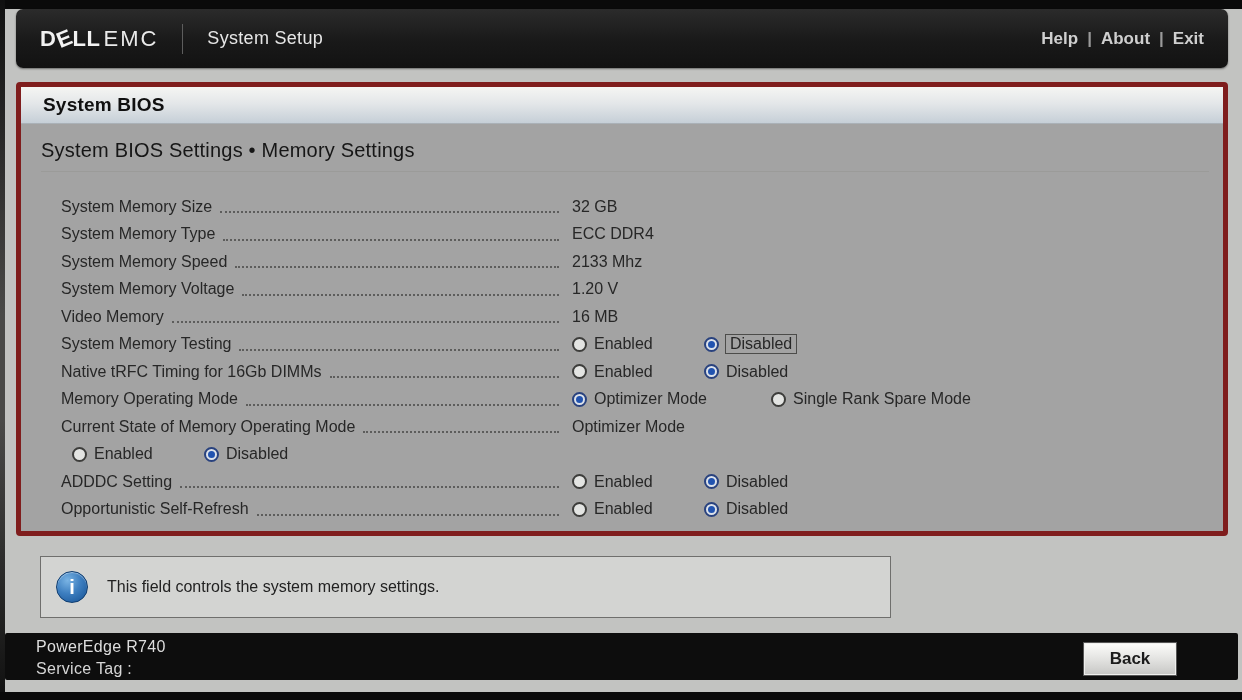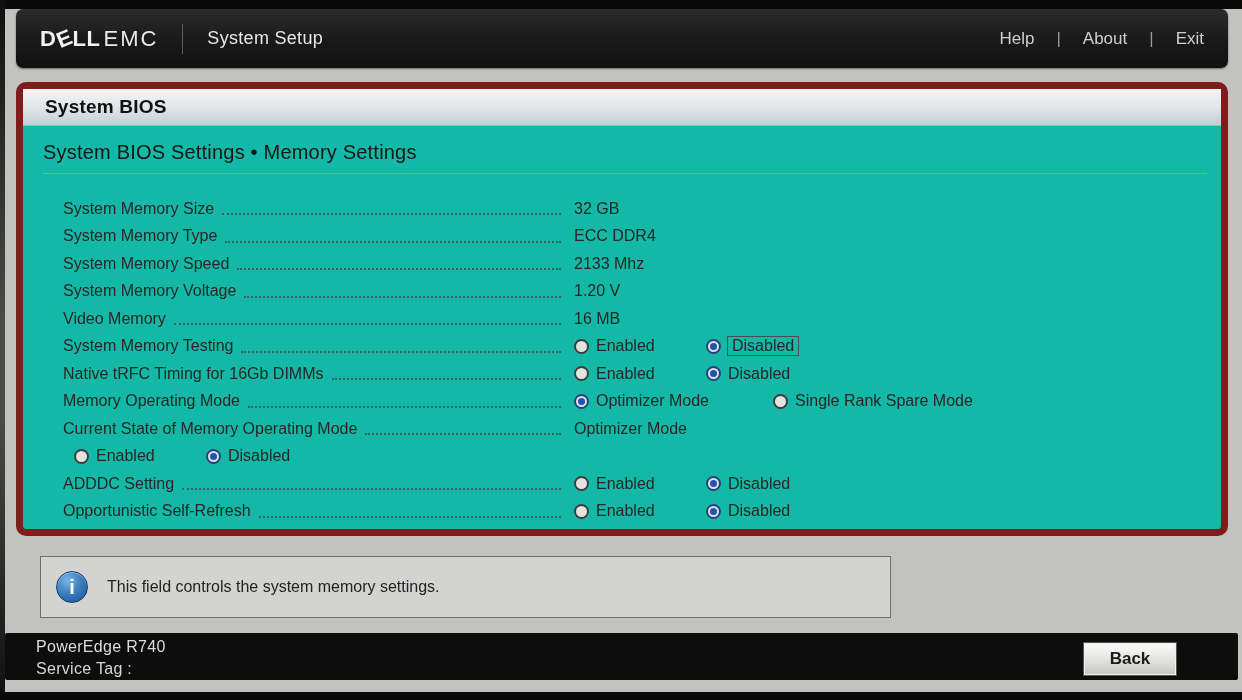--- a/index.html
+++ b/index.html
@@ -22,28 +22,28 @@
     border-radius:7px; box-sizing:border-box;
     display:flex; align-items:center; padding:0 24px;
     box-shadow:0 1px 2px rgba(0,0,0,.45);
   }
   .brand { color:#f2f2f2; font-size:22px; font-weight:bold; letter-spacing:.5px; display:flex; align-items:center; }
   .brand .tilt { display:inline-block; transform:rotate(-22deg); margin:0 .5px; }
   .brand .emc  { font-weight:normal; letter-spacing:2px; margin-left:3px; color:#e9e9e9; }
   .brand-divider { width:1px; height:30px; background:#5d5d5d; margin:0 24px; }
   .topbar-title { color:#e6e6e6; font-size:18px; letter-spacing:.3px; }
   .topbar-spacer { flex:1; }
-  .toplinks { color:#cfcfcf; font-size:17px; display:flex; align-items:flex-end; gap:22px; }
+  .toplinks { color:#cfcfcf; font-size:17px; display:flex; align-items:flex-end; gap:9px;font-weight:bold; }
   .toplinks .lnk { cursor:pointer; }
   .toplinks .sep { color:#9a9a9a; }
 
   
   .panel {
     position:absolute; left:16px; top:82px; width:1212px; height:454px;
-    background:#14b8a6; border:7px solid #7f1d1d; border-radius:10px;
+    background:#a3a3a3; border:5px solid #7f1d1d; border-radius:4px;
     box-sizing:border-box;
   }
   .panel-header {
     height:37px; box-sizing:border-box;
     background:linear-gradient(180deg,#f5f5f3 0%, #e4e7e9 45%, #c6cfd7 100%);
     border-bottom:1px solid #aab1b7;
     display:flex; align-items:center; padding-left:22px;
   }
   .panel-header-title { font-size:19px; font-weight:bold; color:#101010; letter-spacing:.2px; }
 

